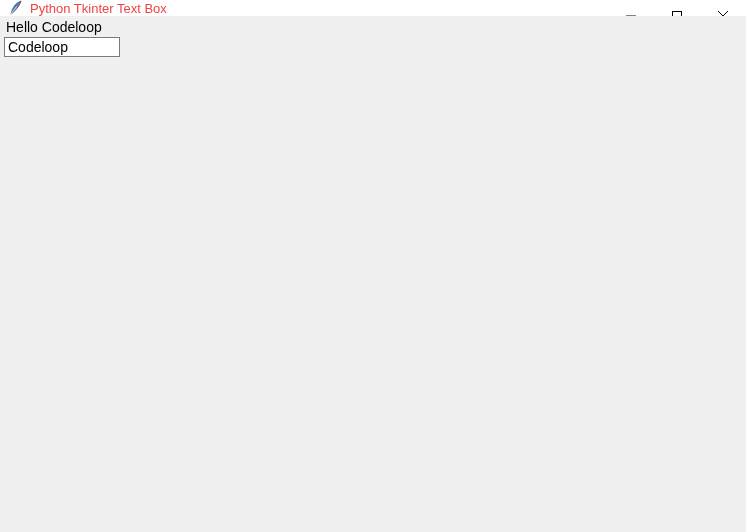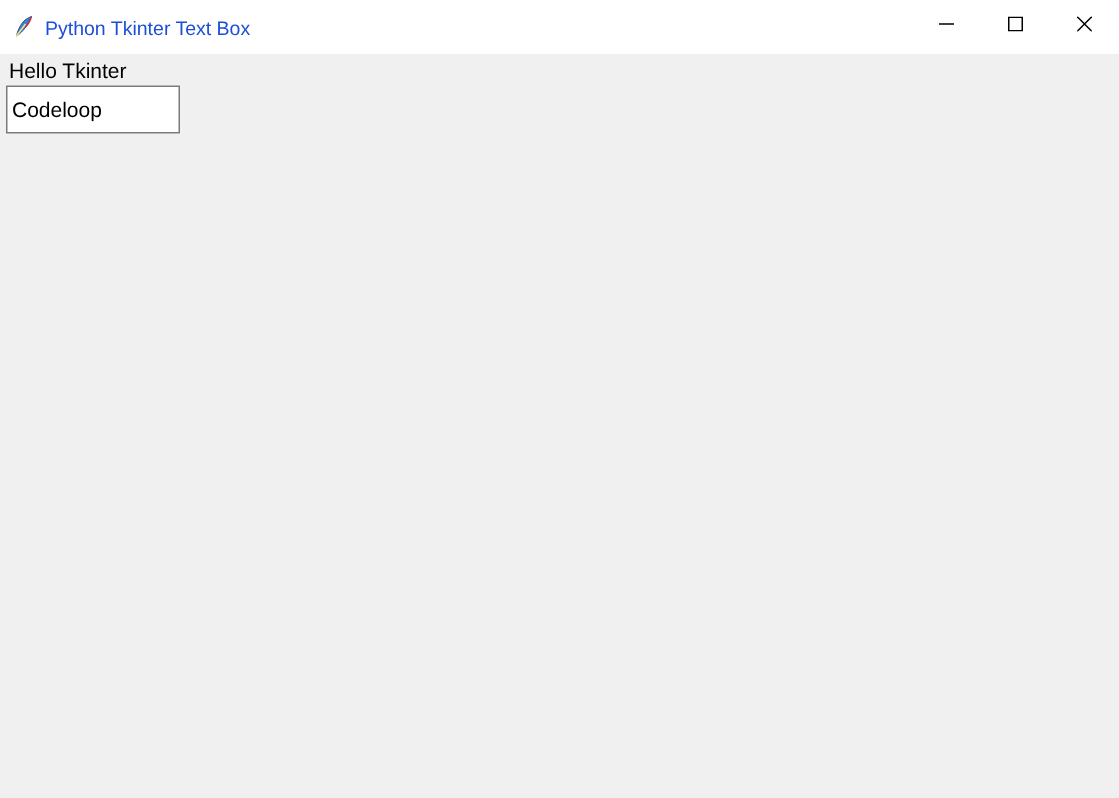--- a/index.html
+++ b/index.html
@@ -15,27 +15,27 @@
       overflow: hidden;
     }
     .window {
       width: 746px;
       height: 532px;
       background: #ffffff;
       display: flex;
       flex-direction: column;
     }
     .titlebar {
-      height: 36px;
+      height: 16px;
       background: #ffffff;
       display: flex;
       align-items: center;
       padding-left: 8px;
       font-size: 13px;
-      color: #1d4ed8;
+      color: #ef4444;
     }
     .titlebar-icon {
       width: 16px;
       height: 16px;
       margin-right: 6px;
       display: flex;
       align-items: center;
       justify-content: center;
     }
     .titlebar-title {
@@ -69,21 +69,21 @@
       flex-direction: column;
       align-items: flex-start;
     }
     .label-text {
       font-size: 14px;
       color: #000;
       padding: 0 2px 2px 2px;
     }
     .text-entry {
       width: 116px;
-      height: 32px;
+      height: 20px;
       border: 1px solid #7a7a7a;
       background: #ffffff;
       font-size: 14px;
       font-family: "Segoe UI", Tahoma, sans-serif;
       padding: 0 3px;
       color: #000;
       outline: none;
       margin-bottom: 4px;
     }
     .button-row {
@@ -128,16 +128,16 @@
       </button>
       <button class="titlebar-btn">
         <svg width="10" height="10" viewBox="0 0 10 10">
           <line x1="0" y1="0" x2="10" y2="10" stroke="#000" stroke-width="1"></line>
           <line x1="10" y1="0" x2="0" y2="10" stroke="#000" stroke-width="1"></line>
         </svg>
       </button>
     </div>
   </div>
   <div class="client-area">
-    <div class="label-text">Hello Tkinter</div>
+    <div class="label-text">Hello Codeloop</div>
     <input class="text-entry" type="text" value="Codeloop" style="">
   </div>
 </div>
 
 </body></html>

